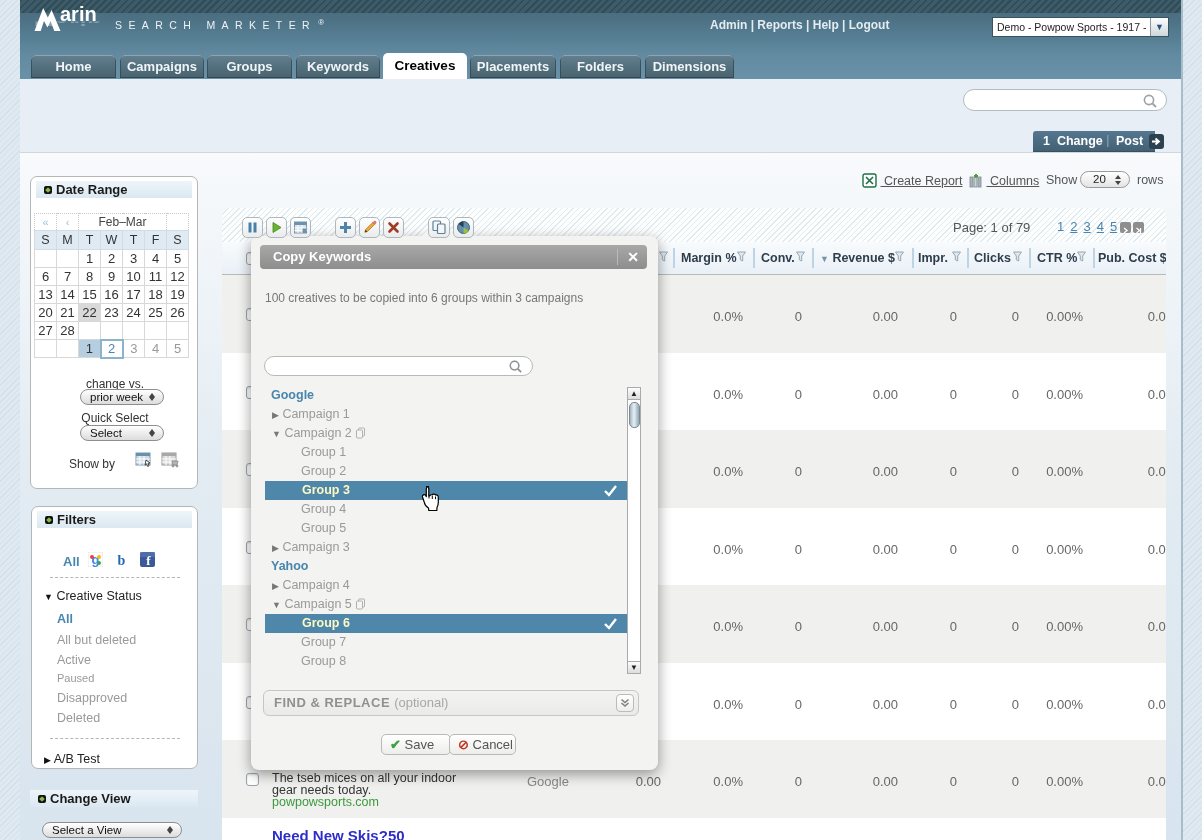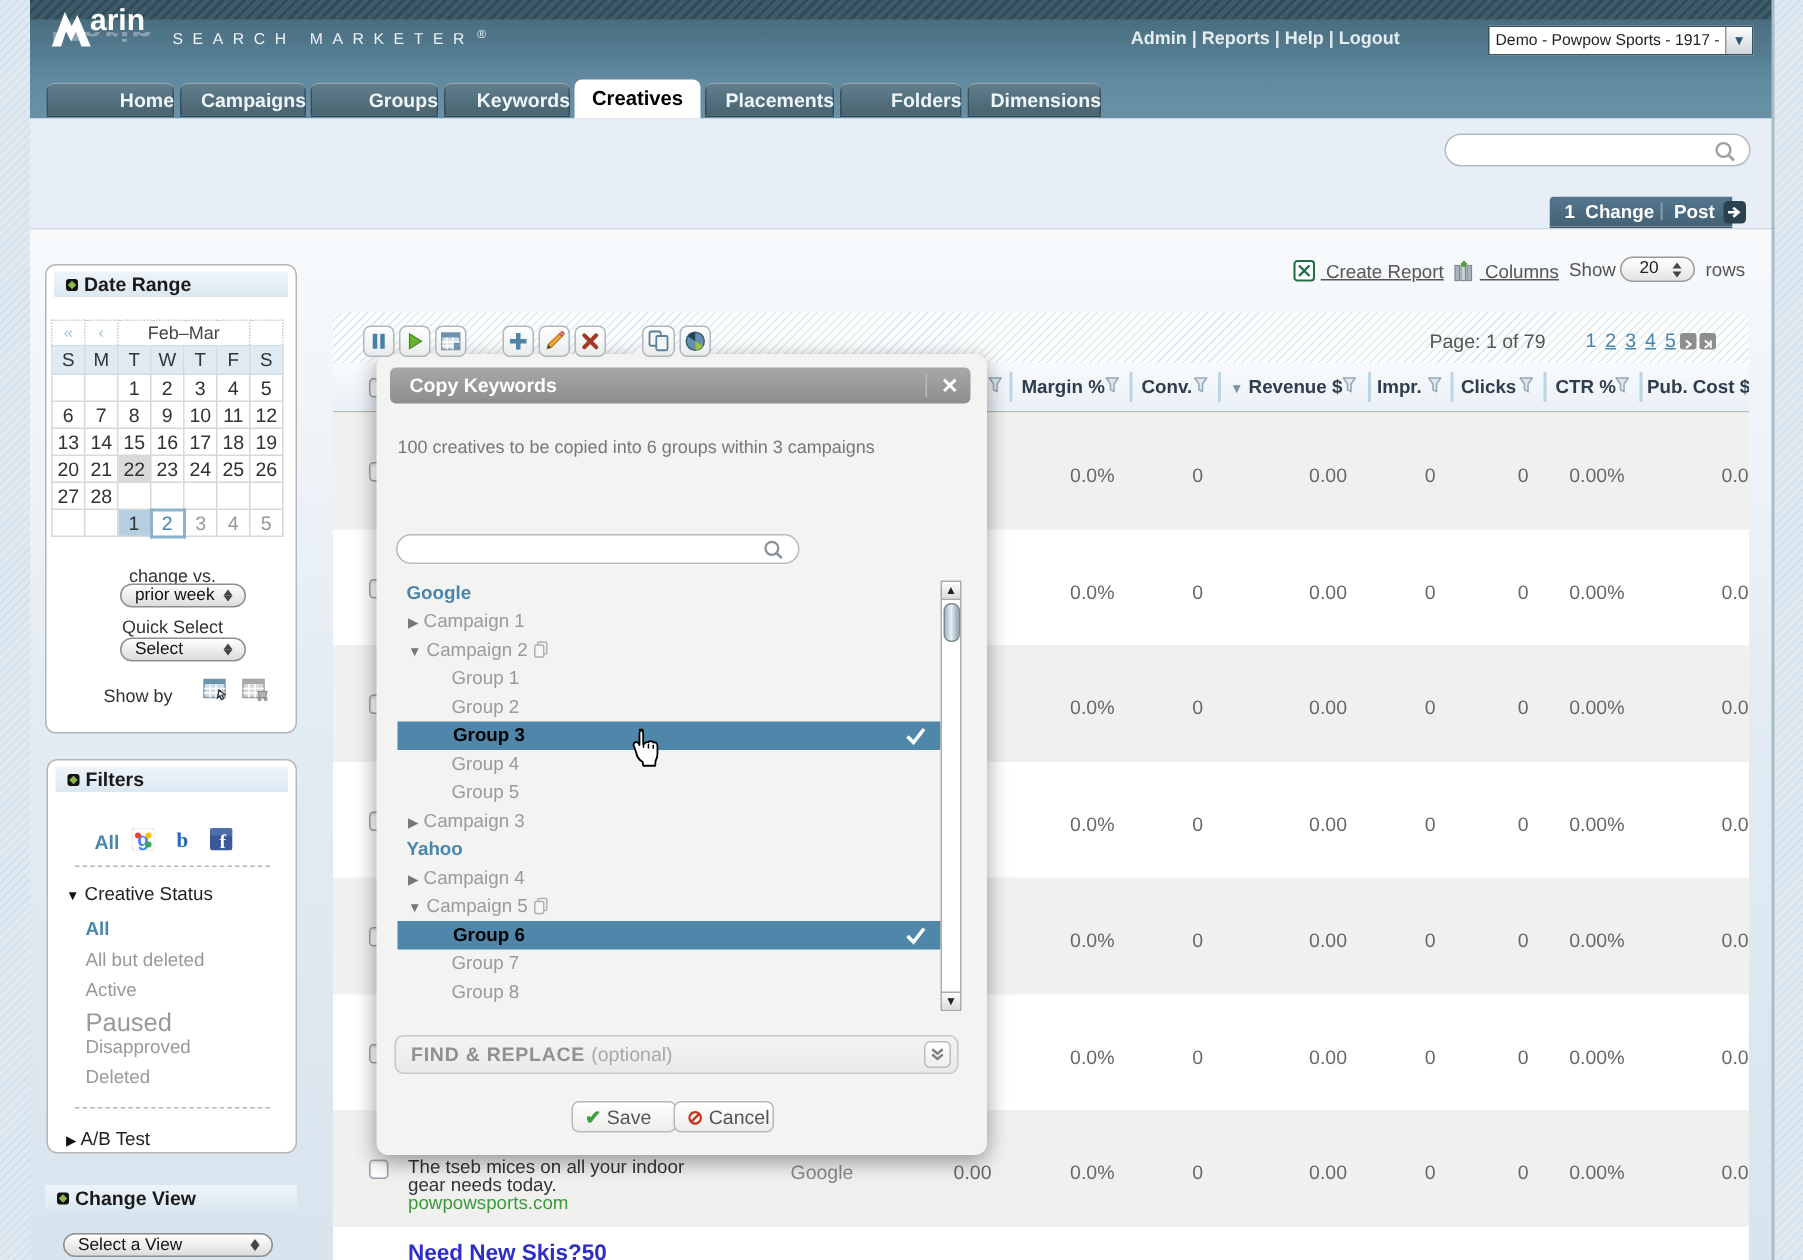--- a/index.html
+++ b/index.html
@@ -10,29 +10,29 @@
 
 
 #hdr { position:absolute; left:0; top:0; width:1162px; height:79px;
   background:linear-gradient(#43626f 0px, #4b6e80 14px, #567e93 38px, #628BA1 55px, #6992a8 79px); }
 #hdrhatch { position:absolute; left:0; top:0; width:100%; height:13px;
   background:repeating-linear-gradient(135deg,#314c59 0 2px,#3e5b69 2px 5px); }
 #logo { position:absolute; left:14px; top:4px; color:#fff; }
 #logosub { position:absolute; left:95px; top:18px; font-size:10.5px; letter-spacing:6.4px; color:#edf3f6; }
 #logoref { position:absolute; left:14px; top:31px; width:300px; height:12px; overflow:hidden; opacity:.32;
   transform:scaleY(-0.8); transform-origin:top; color:#fff; }
-#toplinks { position:absolute; left:690px; top:18px; width:267px; text-align:center; font-size:12px; font-weight:bold; color:#e3ecf1; }
+#toplinks { position:absolute; left:690px; top:18px; width:267px; text-align:left; font-size:12px; font-weight:bold; color:#e3ecf1; }
 #acct { position:absolute; left:972px; top:17px; width:177px; height:20px; background:#fff; border:1px solid #39525f; font-size:10.5px; color:#222; line-height:19px; padding-left:4px; white-space:nowrap; overflow:hidden; }
 #acctbtn { position:absolute; right:0; top:0; width:18px; height:18px; background:linear-gradient(#fdfdfd,#cfd6da); border-left:1px solid #8b979e; font-size:9px; color:#27547a; text-align:center; line-height:18px; }
 
 
 .tab { position:absolute; top:55px; height:23px; border-radius:5px 5px 0 0; border-bottom:1px solid #31464f;
   background:linear-gradient(#647f8e, #53707e 55%, #4a636f);
   box-shadow:inset 0 1px 0 #8ea4b1, inset 1px 0 0 rgba(40,58,68,.6), inset -1px 0 0 rgba(40,58,68,.6);
-  color:#f0f5f8; font-size:13px; font-weight:bold; text-align:right; line-height:23px; }
+  color:#f0f5f8; font-size:13px; font-weight:bold; text-align:center; line-height:23px; }
 #tabact { position:absolute; top:53px; height:26px; border-radius:5px 5px 0 0; background:#fff;
   color:#000; font-size:13.5px; font-weight:bold; text-align:center; line-height:25px; z-index:3; }
 #cal td { width:22px; height:18px; text-align:center; font-size:13px; color:#333; border:1px solid #d8d8d8; background:#fff; }
 #cal tr.ttl td { border:1px dotted #c8c8c8; background:#fff; height:17px; }
 #cal tr.dow td { background:#dfeaf2; border:1px solid #d0dde6; font-size:12.5px; height:19px; }
 #cal td.hgray { background:#d9d9d9; }
 #cal td.hblue { background:#b5cfe0; }
 #cal td.hsel { border:2px solid #8ab3cc; color:#4a86ad; }
 #cal td.dim { color:#999; }
 .aquasel { position:absolute; width:84px; height:16px; border:1px solid #8e8e8e; border-radius:8px; background:linear-gradient(#fff,#dcdcdc); font-size:11.5px; color:#111; }
@@ -70,21 +70,21 @@
 #modal { position:absolute; left:231px; top:236px; width:407px; height:534px; background:#f3f3f1; border-radius:8px;
   box-shadow:0 4px 14px rgba(0,0,0,.4); z-index:10; }
 #notch { position:absolute; left:170px; top:-15px; width:0; height:0; border-left:18px solid transparent; border-right:18px solid transparent; border-bottom:15px solid #f3f3f1; }
 #mhead { position:absolute; left:9px; top:9px; width:387px; height:24px; border-radius:4px; background:linear-gradient(#a8a8a8,#8d8d8d); color:#fff; font-size:13px; font-weight:bold; line-height:24px; }
 #mdesc { position:absolute; left:14px; top:55px; font-size:12px; color:#777; }
 .mbar { position:absolute; left:12px; width:376px; height:26px; border:1px solid #c6c6c4; border-radius:6px; background:linear-gradient(#f7f7f5,#ebebe9); }
 .chevbtn { position:absolute; right:4px; top:3px; width:18px; height:18px; border:1px solid #bbb; border-radius:4px; background:linear-gradient(#fff,#eee); text-align:center; }
 #msearch { position:absolute; left:13px; top:120px; width:269px; height:20px; background:#fff; border:1px solid #b9b9b7; border-radius:10px; }
 #tree2 { position:absolute; left:0px; top:150px; width:407px; height:288px; font-size:12.5px; color:#9a9a9a; }
 .trow { position:absolute; left:0; width:407px; height:19px; line-height:19px; }
-.tsel { background:#4e87a9; color:#000000; font-weight:bold; width:363px; left:14px; }
+.tsel { background:#4e87a9; color:#fef9c3; font-weight:bold; width:363px; left:14px; }
 .pub { color:#4886ad; font-weight:bold; }
 #sbar { position:absolute; left:376px; top:1px; width:14px; height:287px; background:#fff; border:1px solid #aaa; }
 #fbar { position:absolute; left:12px; top:454px; width:376px; height:26px; border:1px solid #c6c6c4; border-radius:6px; background:linear-gradient(#f3f3f1,#eaeae8); }
 .btn { position:absolute; top:498px; height:21px; background:linear-gradient(#fff,#ededeb); border:1px solid #b9b9b7; border-radius:5px; font-size:13px; color:#555; line-height:19px; }
 </style>
 </head>
 <body>
 <div id="page">
 
   <div id="hdr">
@@ -274,21 +274,21 @@
     <div style="position:absolute;left:108px;top:45px;"><svg width="15" height="15" viewBox="0 0 15 15">
           <rect width="15" height="15" rx="2" fill="#3b5998"></rect>
           <rect width="15" height="5" fill="#5c7cb8" opacity=".6"></rect>
           <text x="8.5" y="13" font-size="13" font-weight="bold" text-anchor="middle" fill="#fff" font-family="Liberation Serif">f</text>
         </svg></div>
     <div class="dash" style="top:70px;"></div>
     <div style="position:absolute;left:12px;top:82px;font-size:12.5px;color:#222;"><span style="font-size:9px;color:#111;">▼</span> Creative Status</div>
     <div style="position:absolute;left:25px;top:105px;font-size:12.5px;font-weight:bold;color:#4886ad;">All</div>
     <div style="position:absolute;left:25px;top:126px;font-size:12.5px;color:#999;">All but deleted</div>
     <div style="position:absolute;left:25px;top:146px;font-size:12.5px;color:#999;">Active</div>
-    <div style="position:absolute;left:25px;top:165px;font-size:17px;color:#999;">Paused</div>
+    <div style="position:absolute;left:25px;top:165px;font-size:11px;color:#999;">Paused</div>
     <div style="position:absolute;left:25px;top:184px;font-size:12.5px;color:#999;">Disapproved</div>
     <div style="position:absolute;left:25px;top:204px;font-size:12.5px;color:#999;">Deleted</div>
     <div class="dash" style="top:231px;"></div>
     <div style="position:absolute;left:12px;top:245px;font-size:12.5px;color:#222;"><span style="font-size:9px;color:#111;">▶</span> A/B Test</div>
   </div>
 
   <div class="phead" style="position:absolute;left:10px;top:790px;width:168px;"><span class="picon"><span style="position:absolute;left:2px;top:2px;width:4px;height:4px;background:#8ab84a;transform:rotate(45deg);"></span></span>Change View</div>
   <div class="aquasel" style="left:22px;top:822px;width:140px;">
       <span>Select a View</span>
     </div>

